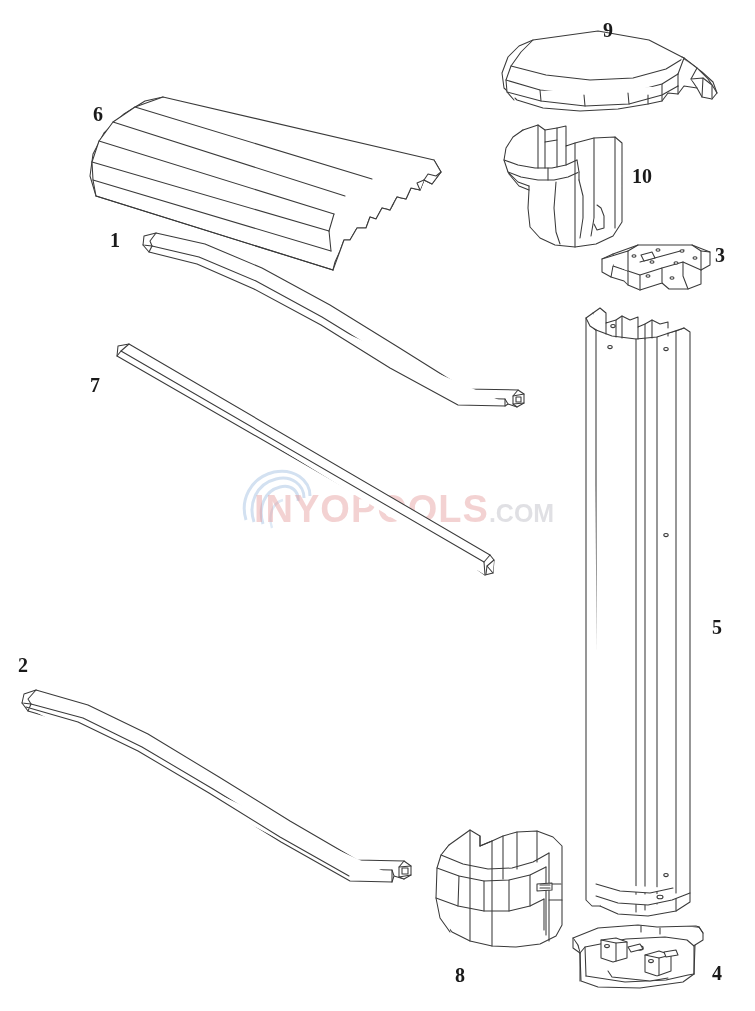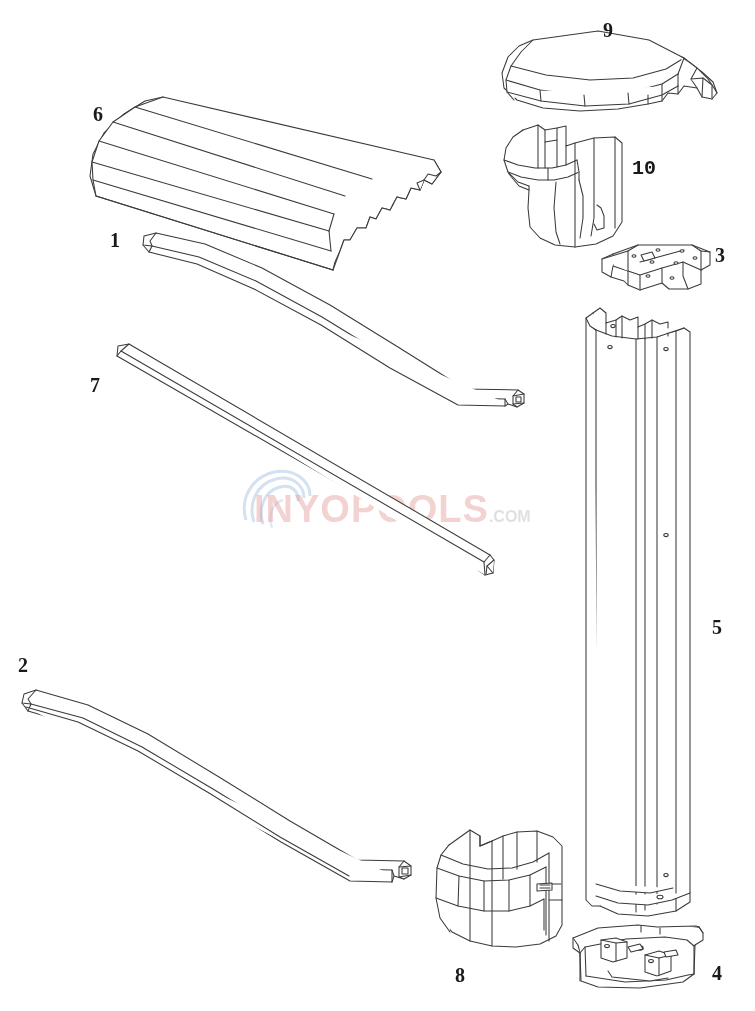--- a/index.html
+++ b/index.html
@@ -32,21 +32,21 @@
     position:absolute;
     left:18px;top:26px;
     font-family:"Liberation Sans",sans-serif;
     font-weight:bold;
     font-size:38px;
     letter-spacing:1px;
     color:rgba(226,148,148,0.42);
     white-space:nowrap;
   }
   #wm .wmtext .dot{
-    font-size:16px;
+    font-size:25px;
     letter-spacing:0px;
     color:rgba(186,186,196,0.45);
   }
 </style>
 </head>
 <body>
 
 <div id="stage">
 
   <div id="wm">
@@ -296,15 +296,15 @@
 
   <div class="lbl" style="left:110px;top:230px;">1</div>
   <div class="lbl" style="left:18px;top:655px;">2</div>
   <div class="lbl" style="left:715px;top:245px;">3</div>
   <div class="lbl" style="left:712px;top:963px;">4</div>
   <div class="lbl" style="left:712px;top:617px;">5</div>
   <div class="lbl" style="left:93px;top:104px;">6</div>
   <div class="lbl" style="left:90px;top:375px;">7</div>
   <div class="lbl" style="left:455px;top:965px;">8</div>
   <div class="lbl" style="left:603px;top:20px;">9</div>
-  <div class="lbl" style="left:632px;top:159px;font-family:Liberation Mono, monospace;">10</div>
+  <div class="lbl" style="left:632px;top:166px;">10</div>
 
 </div>
 
 </body></html>

